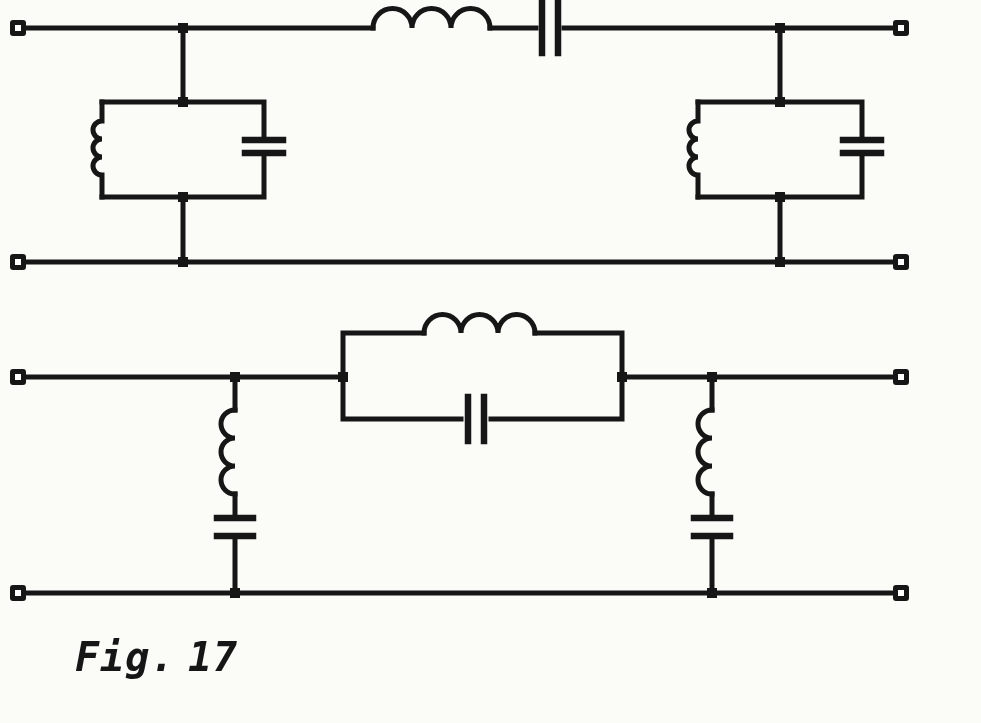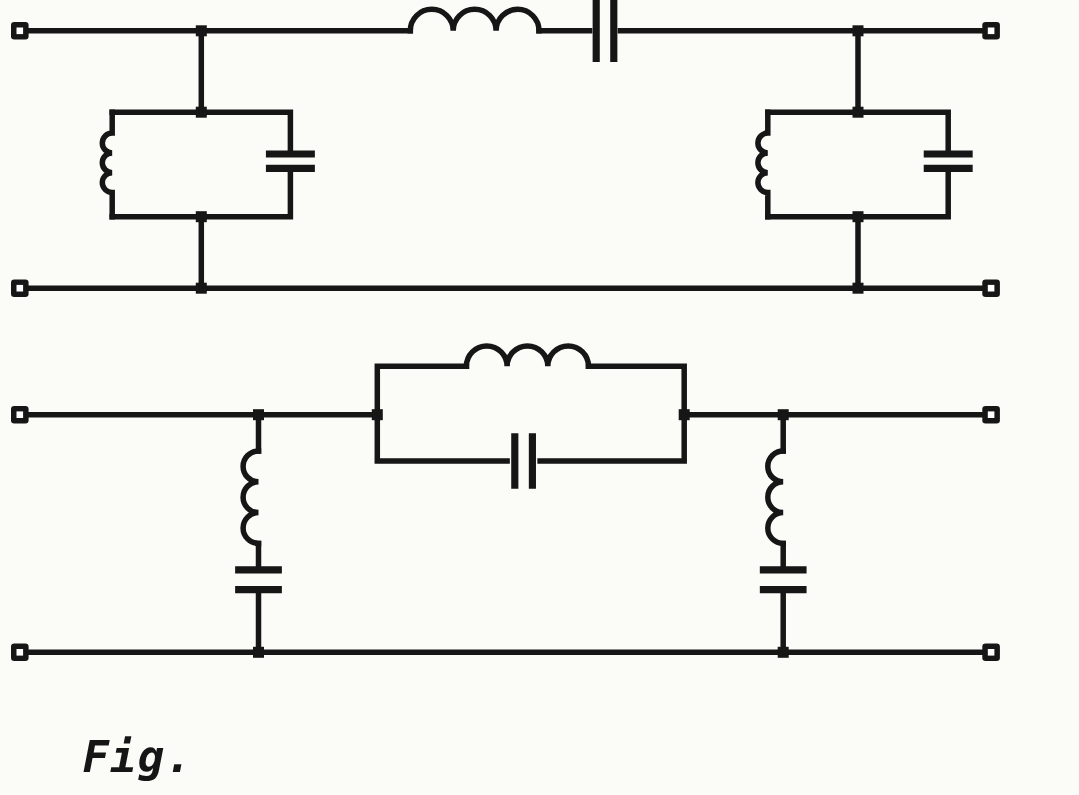--- a/index.html
+++ b/index.html
@@ -5,21 +5,21 @@
   :root { --ink:#161616; --bg:#fbfbf8; --hole:#ffffff; }
   html,body { margin:0; padding:0; }
   body { background:var(--bg); width:981px; height:723px; overflow:hidden; }
   .page { position:relative; width:981px; height:723px; background:var(--bg); color:var(--ink); }
   .schematic { position:absolute; top:0; left:0; }
   .wire { stroke:var(--ink); stroke-width:5; fill:none; stroke-linecap:square; stroke-linejoin:miter; }
   .plate { stroke:var(--ink); stroke-width:6.5; fill:none; stroke-linecap:square; }
   .dot { fill:var(--ink); stroke:none; }
   .term-body { fill:var(--ink); }
   .term-hole { fill:var(--hole); }
-  .caption { position:absolute; top:660px; left:0; width:818px; height:60px;
+  .caption { position:absolute; top:628px; left:0; width:818px; height:60px;
              font-family:"DejaVu Sans Mono", monospace; font-style:italic; font-weight:700;
              font-size:40px; line-height:58px; color:var(--ink); letter-spacing:1px; }
   .caption span { position:absolute; top:0; white-space:pre; }
   .cap-label { left:75px; }
   .cap-number { left:188px; }
   .cap-title { left:292px; }
 </style>
 </head>
 <body>
 
@@ -106,15 +106,16 @@
 
       <use href="#term" x="18" y="377"></use>
       <use href="#term" x="901" y="377"></use>
       <use href="#term" x="18" y="593"></use>
       <use href="#term" x="901" y="593"></use>
     </g>
   </svg>
 
   <div class="caption">
     <span class="cap-label">Fig.</span>
+    <span class="cap-number">17</span>
   </div>
 
 </div>
 
 </body></html>

